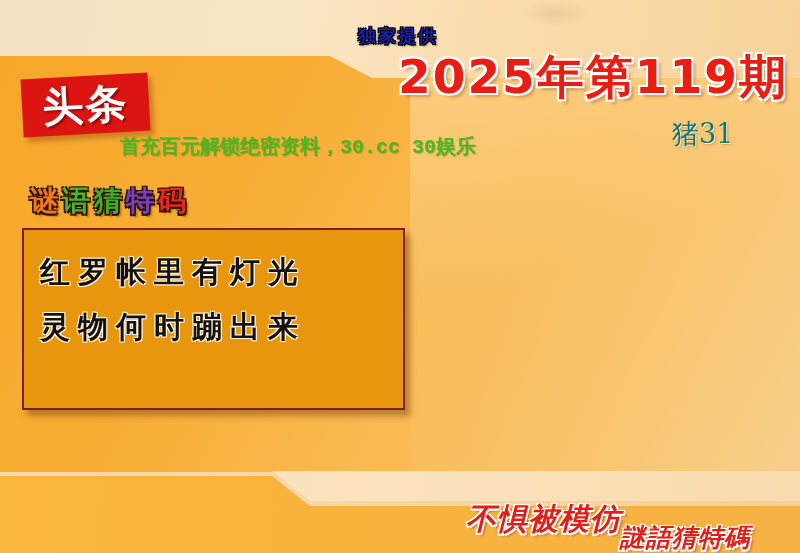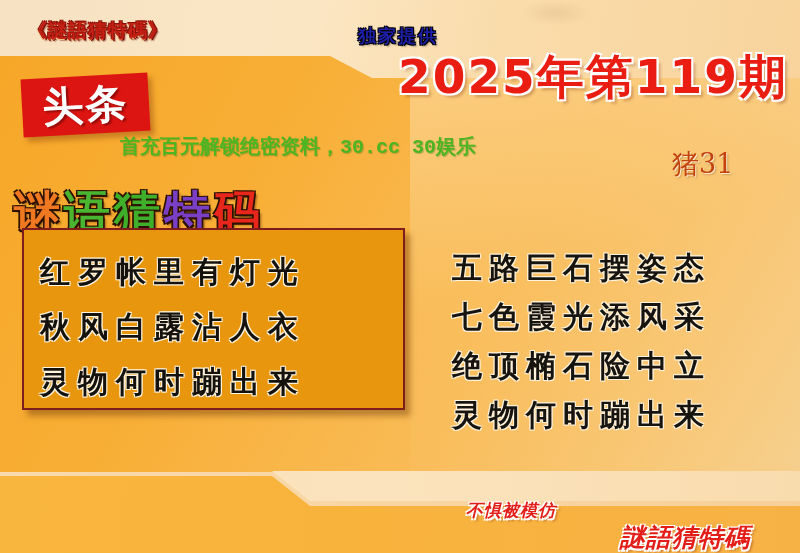--- a/index.html
+++ b/index.html
@@ -136,33 +136,33 @@
     font-size: 20px;
     font-weight: bold;
     color: #4db521;
     font-family: Liberation Mono, monospace;
     text-shadow: 1px 1px 1px rgba(60,110,20,0.35);
     white-space: nowrap;
   }
 
   .zodiac-num {
     position: absolute;
-    left: 672px; top: 146px;
+    left: 672px; top: 116px;
     font-size: 27px;
-    color: #c2410c;
+    color: #0f766e;
     font-family: "DejaVu Serif", "Liberation Serif", serif;
     text-shadow: 1px 1px 0 #ffe9c8, 2px 2px 2px rgba(120,80,30,0.35);
     white-space: nowrap;
   }
 
   
   .rainbow-title {
     position: absolute;
-    left: 14px; top: 182px;
-    font-size: 46px;
+    left: 30px; top: 182px;
+    font-size: 28px;
     font-weight: bold;
     letter-spacing: 4px;
     font-family: "DejaVu Sans", "Liberation Sans", sans-serif;
     white-space: nowrap;
   }
   .rainbow-title span {
     display: inline-block;
     text-shadow:
       -1.5px -1.5px 0 #2d1200, 1.5px -1.5px 0 #2d1200,
       -1.5px 1.5px 0 #2d1200, 1.5px 1.5px 0 #2d1200,
@@ -224,63 +224,55 @@
     color: #e31d18;
     font-style: italic;
     letter-spacing: 1px;
     font-family: "DejaVu Sans", "Liberation Sans", sans-serif;
     white-space: nowrap;
     text-shadow:
       -1.5px -1.5px 0 #ffffff, 1.5px -1.5px 0 #ffffff,
       -1.5px 1.5px 0 #ffffff, 1.5px 1.5px 0 #ffffff,
       3px 3px 2px rgba(120,30,10,0.35);
   }
-  .slogan-a { left: 466px; top: 499px; font-size: 17px; }
+  .slogan-a { left: 466px; top: 499px; font-size: 30px; }
   .slogan-b { left: 620px; top: 521px; font-size: 25px; }
 </style>
 </head>
 <body>
 
 <div id="poster">
 
   <div class="bg-base"></div>
   <div class="bg-topstrip"></div>
   <div class="bg-watermark"></div>
   <div class="bg-orange"></div>
   <div class="bg-orange-wash"></div>
   <div class="bg-bottom-light"></div>
   <div class="bg-bottom"></div>
 
-  <div class="traditional-title">《謎語猜特碼》</div>
 
   <div class="exclusive-tag">独家提供</div>
 
   <div class="issue-line">2025年第119期</div>
 
   <div class="headline-badge">
     <span>头条</span>
   </div>
 
   <div class="promo-line">首充百元解锁绝密资料，30.cc 30娱乐</div>
 
   <div class="zodiac-num">猪31</div>
 
   <div class="rainbow-title">
     <span class="rc0">谜</span><span class="rc1">语</span><span class="rc2">猜</span><span class="rc3">特</span><span class="rc4">码</span>
   </div>
 
   <div class="riddle-box">
     <div class="riddle-line">红罗帐里有灯光</div>
-    <div class="riddle-line">秋风白露沾人衣</div>
     <div class="riddle-line">灵物何时蹦出来</div>
   </div>
 
-  <div class="verse-col">
-    <div class="verse-line">五路巨石摆姿态</div>
-    <div class="verse-line">七色霞光添风采</div>
-    <div class="verse-line">绝顶椭石险中立</div>
-    <div class="verse-line">灵物何时蹦出来</div>
-  </div>
 
   <div class="slogan slogan-a">不惧被模仿</div>
   <div class="slogan slogan-b">謎語猜特碼</div>
 
 </div>
 
 </body></html>

